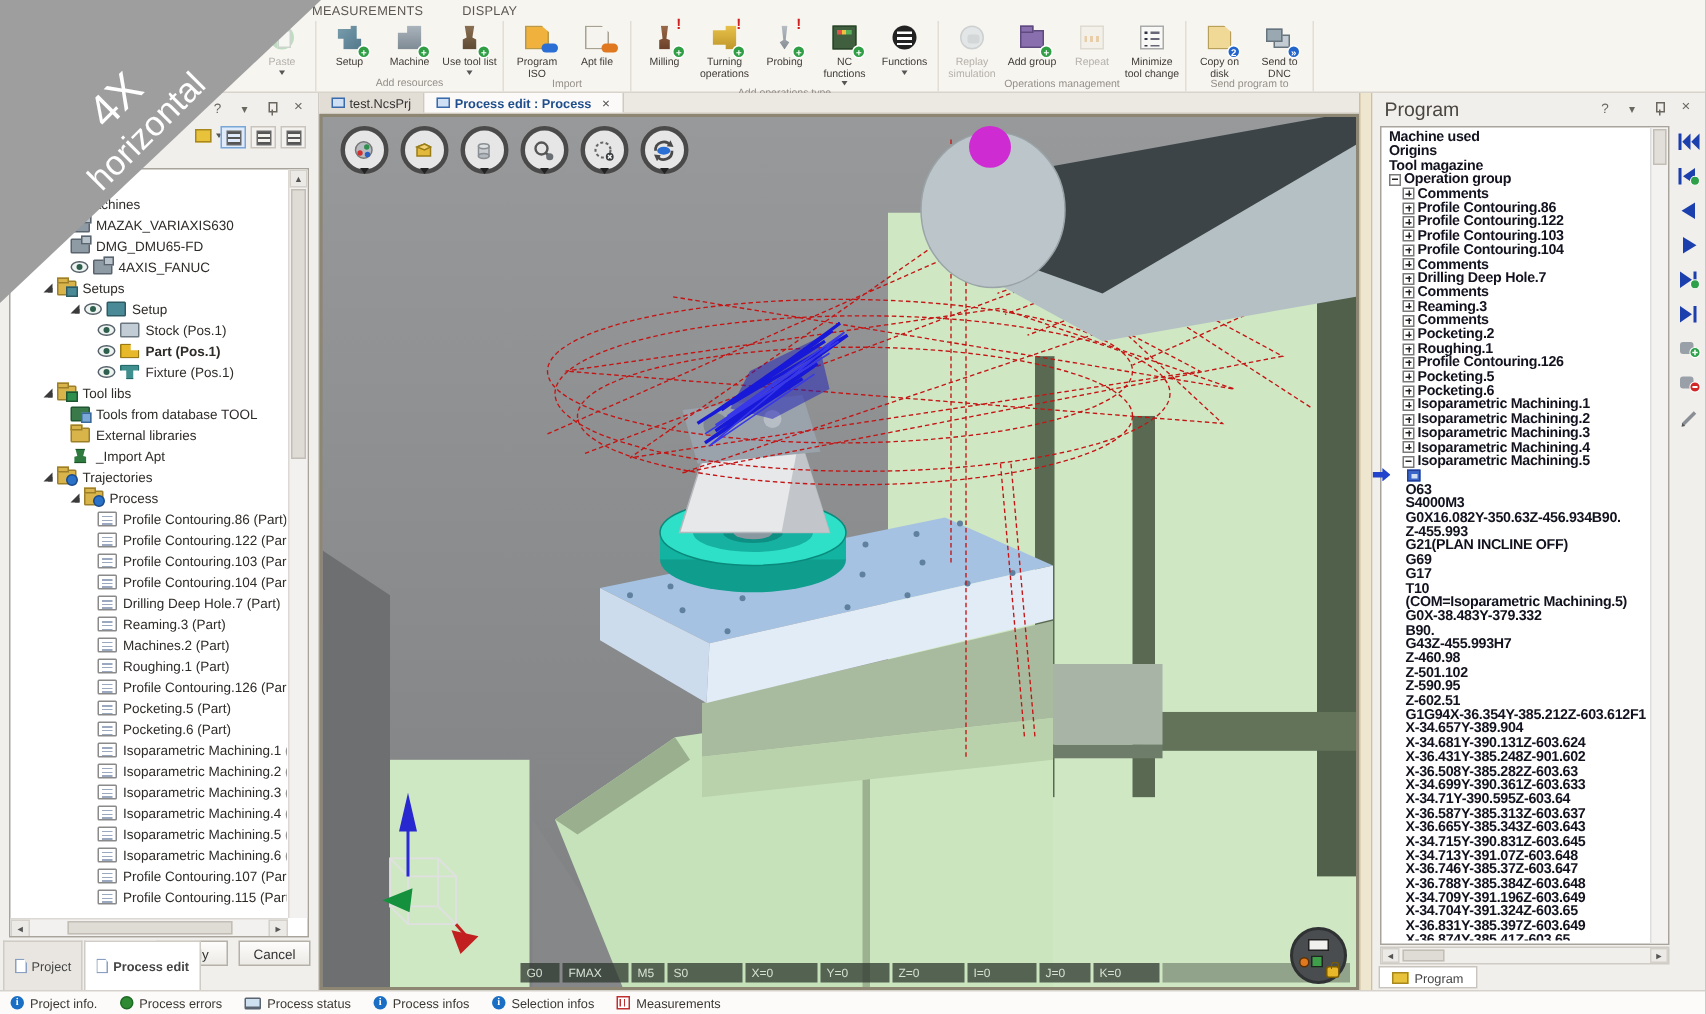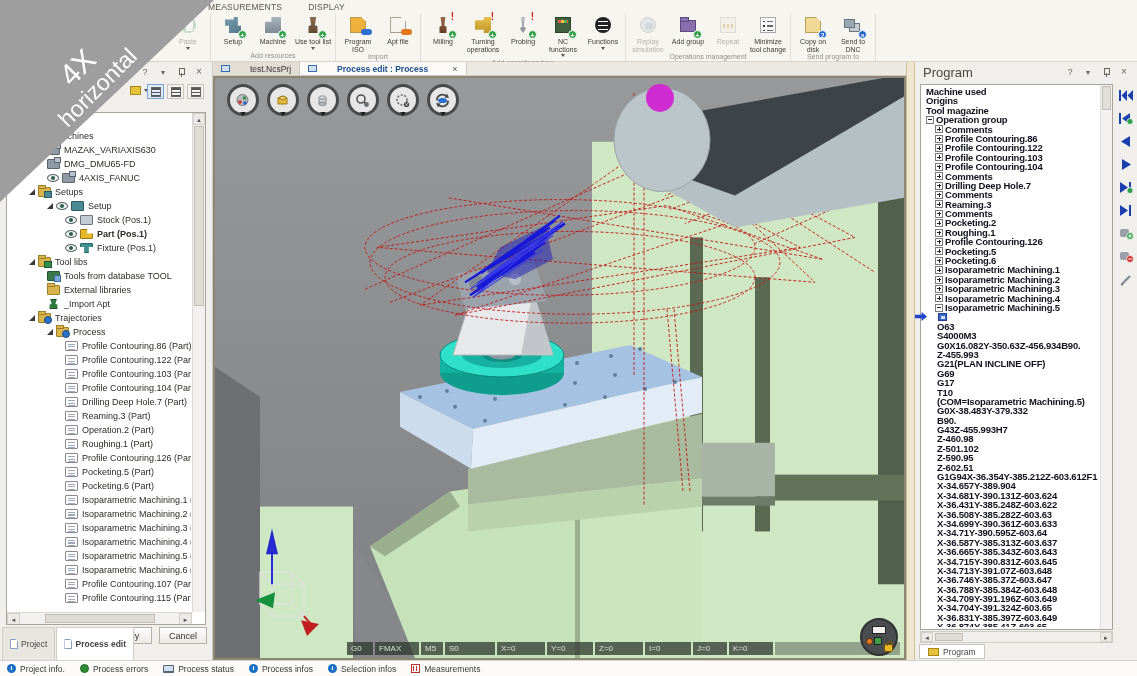--- a/index.html
+++ b/index.html
@@ -129,21 +129,21 @@
   .btnrow { position:absolute; bottom:16px; right:5px; display:flex; gap:7px; }
   .pbtn { width:48px; height:17px; font-size:9px; font-family:"Liberation Sans",sans-serif; border:1px solid #b5b1a9; background:linear-gradient(#fdfdfc,#eceae5); color:#333; }
   .lp-tabs { position:absolute; bottom:0; left:2px; display:flex; gap:1px; }
   .btab { display:flex; align-items:center; gap:3px; height:15px; padding:16px 7px; font-size:8.5px; color:#444; background:#e9e6e1; border:1px solid #cfccc6; border-bottom:none; cursor:default; }
   .btab.active { background:#fff; font-weight:bold; }
   .pageico { width:8px; height:10px; background:#fff; border:1px solid #8aa0c0; clip-path:polygon(0 0,70% 0,100% 30%,100% 100%,0 100%); }
 
   
   #viewport { position:absolute; left:213px; top:62px; width:693px; height:598px; background:#ece8e2; }
   .vtabs { height:14px; background:#ece8e2; display:flex; border-bottom:1px solid #cfc9bf; }
-  .vtab { display:flex; align-items:center; gap:20px; padding:0 8px; font-size:8.5px; color:#333; background:#e2ddd5; border-right:1px solid #cfc9bf; cursor:default; }
+  .vtab { display:flex; align-items:center; gap:3px; padding:0 8px; font-size:8.5px; color:#333; background:#e2ddd5; border-right:1px solid #cfc9bf; cursor:default; }
   .vtab.active { background:#fbfaf8; color:#1f4e8c; font-weight:bold; }
   .monico { width:9px; height:7px; border:1px solid #3a6aaa; background:#cfe0f4; }
   .vclose { color:#555; font-weight:normal; margin-left:4px; font-size:9px; }
   .scene { position:absolute; left:0; top:14px; right:0; bottom:0; border:2px solid #8c8672; box-shadow:inset 0 0 0 1px #c9c0a4; background:#8d8f8f; overflow:hidden; }
   .scene svg.world { position:absolute; left:0; top:0; width:100%; height:100%; }
   .circlebar { position:absolute; left:10px; top:6px; display:flex; gap:5px; z-index:5; }
   .cbtn { width:35px; text-align:center; }
   .circ { width:32px; height:32px; border-radius:50%; background:#e6e6e6; border:3px solid #4a4a4a; box-shadow:0 0 0 1px #999; display:flex; align-items:center; justify-content:center; margin:0 auto; }
   .ccaret { margin:1px auto 0; width:0; height:0; border:3px solid transparent; border-top:4px solid #222; }
   .vstatus { position:absolute; left:132px; right:4px; bottom:3px; z-index:6; font-size:8px; color:#dde8da; }
@@ -601,21 +601,21 @@
           <span class="tindent" style="width: 56px;"></span>
 
           <span class="ticon i-doc"></span>
           <span>Reaming.3 (Part)</span>
         </div>
 
         <div class="trow">
           <span class="tindent" style="width: 56px;"></span>
 
           <span class="ticon i-doc"></span>
-          <span>Operation.2 (Part)</span>
+          <span>Machines.2 (Part)</span>
         </div>
 
         <div class="trow">
           <span class="tindent" style="width: 56px;"></span>
 
           <span class="ticon i-doc"></span>
           <span>Roughing.1 (Part)</span>
         </div>
 
         <div class="trow">
@@ -1109,21 +1109,21 @@
           <div class="gline">G0X-38.483Y-379.332</div>
           <div class="gline">B90.</div>
           <div class="gline">G43Z-455.993H7</div>
           <div class="gline">Z-460.98</div>
           <div class="gline">Z-501.102</div>
           <div class="gline">Z-590.95</div>
           <div class="gline">Z-602.51</div>
           <div class="gline">G1G94X-36.354Y-385.212Z-603.612F1</div>
           <div class="gline">X-34.657Y-389.904</div>
           <div class="gline">X-34.681Y-390.131Z-603.624</div>
-          <div class="gline">X-36.431Y-385.248Z-603.622</div>
+          <div class="gline">X-36.431Y-385.248Z-901.602</div>
           <div class="gline">X-36.508Y-385.282Z-603.63</div>
           <div class="gline">X-34.699Y-390.361Z-603.633</div>
           <div class="gline">X-34.71Y-390.595Z-603.64</div>
           <div class="gline">X-36.587Y-385.313Z-603.637</div>
           <div class="gline">X-36.665Y-385.343Z-603.643</div>
           <div class="gline">X-34.715Y-390.831Z-603.645</div>
           <div class="gline">X-34.713Y-391.07Z-603.648</div>
           <div class="gline">X-36.746Y-385.37Z-603.647</div>
           <div class="gline">X-36.788Y-385.384Z-603.648</div>
           <div class="gline">X-34.709Y-391.196Z-603.649</div>

